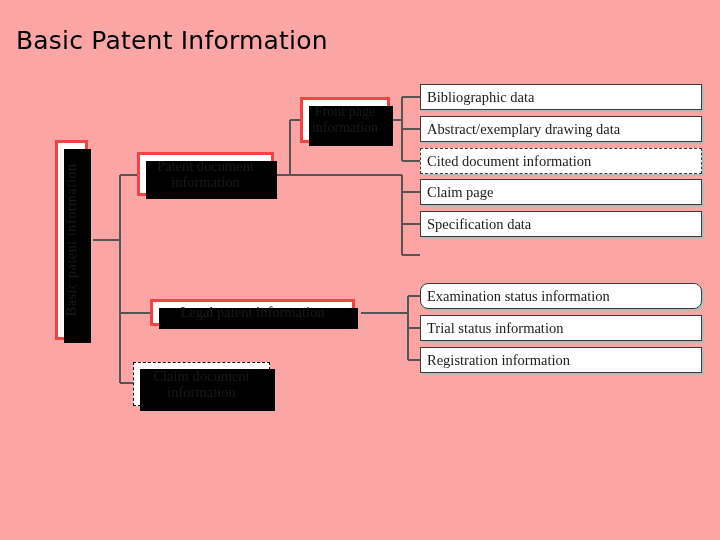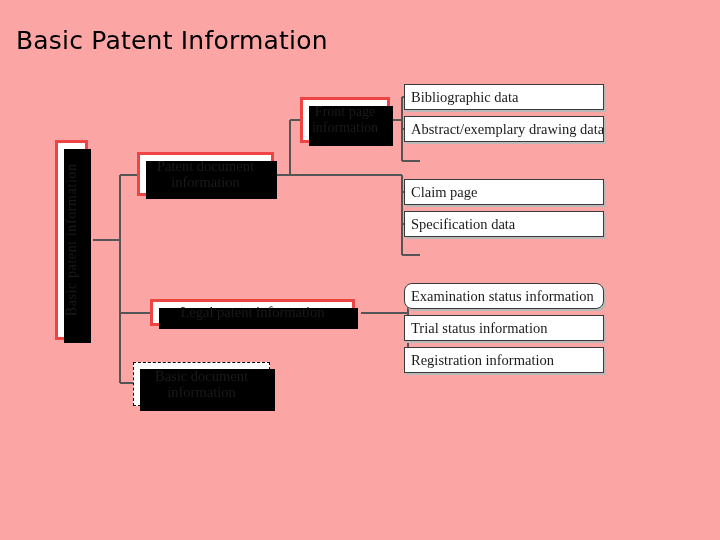--- a/index.html
+++ b/index.html
@@ -117,22 +117,22 @@
     left: 300px;
     top: 97px;
     width: 90px;
     height: 46px;
     font-size: 14px;
   }
   
   .leaf {
     position: absolute;
     box-sizing: border-box;
-    left: 404px;
-    width: 200px;
+    left: 420px;
+    width: 282px;
     height: 26px;
     background: #ffffff;
     color: #1a1a1a;
     display: flex;
     align-items: center;
     justify-content: flex-start;
     padding-left: 6px;
     font-size: 14.5px;
     border: 1px solid #3a3a3a;
     box-shadow: 2px 2px 0 0 #b9b9b9;
@@ -204,36 +204,37 @@
         <span>information</span>
       </span>
     </div>
 
     <div id="node-legal-status" class="node solid-border shadow-hard">
       <span>Legal patent information</span>
     </div>
 
     <div id="node-cited-document-left" class="node dashed-border shadow-hard">
       <span>
-        <span>Basic document</span><br>
+        <span>Claim document</span><br>
         <span>information</span>
       </span>
     </div>
 
     <div id="node-front-page" class="node solid-border shadow-hard">
       <span>
         <span>Front page</span><br>
         <span>information</span>
       </span>
     </div>
 
     <div class="leaf" style="top:84px;">Bibliographic data</div>
 
     <div class="leaf" style="top:116px;">Abstract/exemplary drawing data</div>
 
+    <div class="leaf dashed" style="top:148px;">Cited document information</div>
 
     <div class="leaf" style="top:179px;">Claim page</div>
 
     <div class="leaf" style="top:211px;">Specification data</div>
 
 
     <div class="leaf" style="top:283px;border-radius:8px;">Examination status information</div>
 
     <div class="leaf" style="top:347px;">Registration information</div>
 

